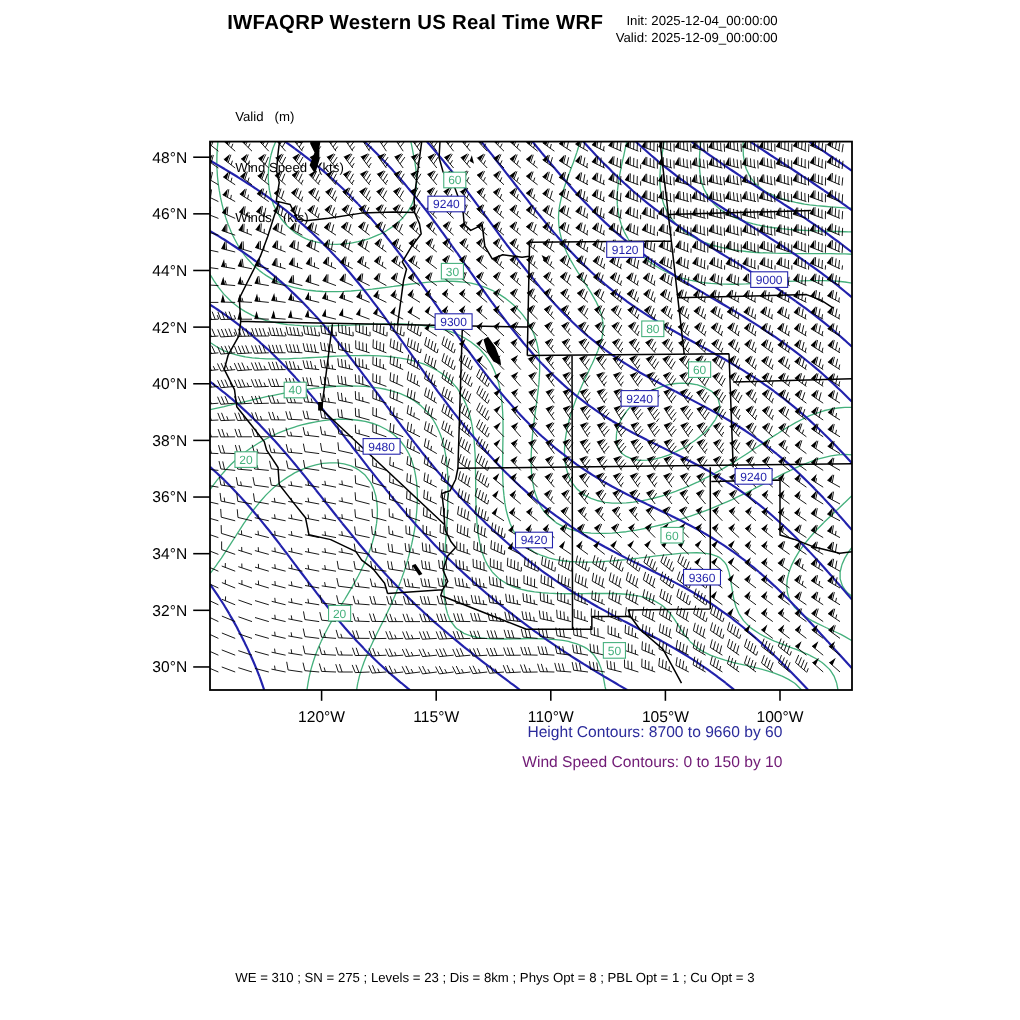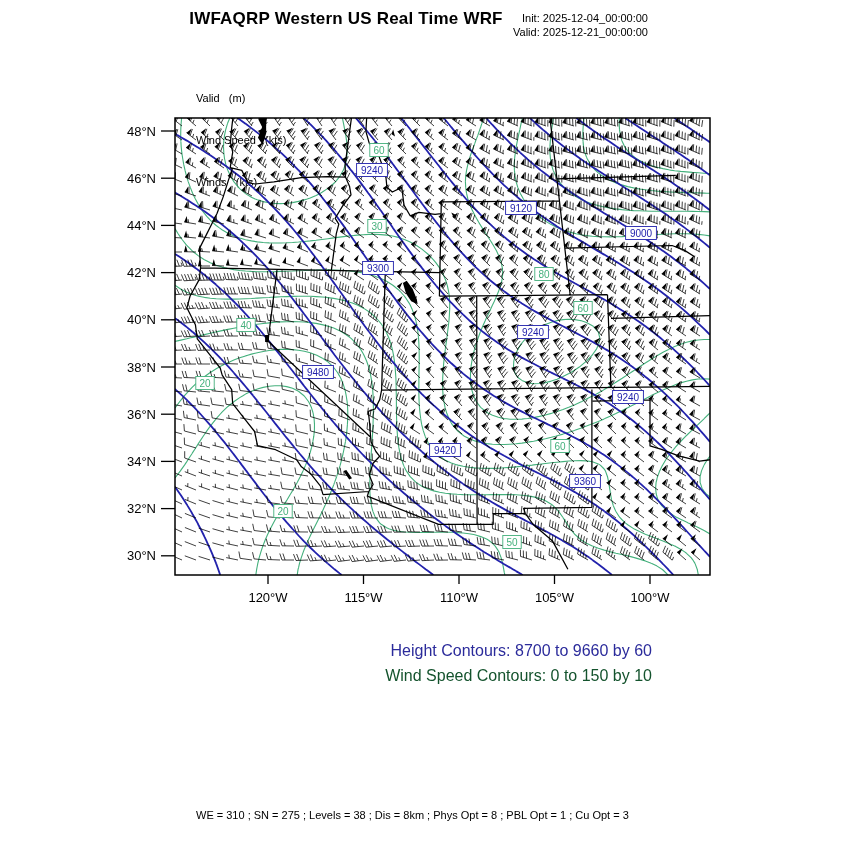--- a/index.html
+++ b/index.html
@@ -2,35 +2,35 @@
 <html><head>
 <meta charset="utf-8">
 <style>
   html,body{margin:0;padding:0;background:#fff;}
   .page{position:relative;width:792px;height:850px;background:#ffffff;overflow:hidden;
         font-family:"Liberation Sans",sans-serif;color:#000;}
   .title{position:absolute;top:9px;left:150px;width:392px;text-align:center;
          font-size:17px;font-weight:bold;letter-spacing:0.2px;}
   .initblock{position:absolute;top:11px;right:144px;text-align:right;font-size:11px;line-height:14px;margin-left:22px;}
   .legend{position:absolute;top:63px;left:196px;font-size:11px;line-height:14px;white-space:pre;}
-  .cap{position:absolute;right:140px;text-align:left;font-size:16px;margin-top:40px;}
+  .cap{position:absolute;right:140px;text-align:left;font-size:13px;}
   .cap-h{top:602px;}
   .cap-w{top:627px;}
   .footer{position:absolute;left:196px;top:808px;font-size:11px;line-height:15px;}
   svg.mapsvg{position:absolute;left:0;top:0;}
   svg text{font-family:"Liberation Sans",sans-serif;}
 </style>
 </head>
 <body>
 
 <div class="page">
   <div class="title">IWFAQRP Western US Real Time WRF</div>
   <div class="initblock">
     <div>Init: 2025-12-04_00:00:00</div>
-    <div>Valid: 2025-12-21_00:00:00</div>
+    <div>Valid: 2025-12-09_00:00:00</div>
   </div>
   <div class="legend">
     <div>Valid   (m)</div>
     <div>Wind Speed   (kts)</div>
     <div>Winds   (kts)</div>
   </div>
 
   <svg class="mapsvg" id="map" width="850" height="660">
       <defs>
         <clipPath id="mapclip">
@@ -112,18 +112,18 @@
         <line x1="459" y1="575" x2="459" y2="584" stroke="#000" stroke-width="1.3"></line>
         <text x="459" y="602" text-anchor="middle" font-size="13" fill="#000">110°W</text>
         <line x1="554.5" y1="575" x2="554.5" y2="584" stroke="#000" stroke-width="1.3"></line>
         <text x="554.5" y="602" text-anchor="middle" font-size="13" fill="#000">105°W</text>
         <line x1="650" y1="575" x2="650" y2="584" stroke="#000" stroke-width="1.3"></line>
         <text x="650" y="602" text-anchor="middle" font-size="13" fill="#000">100°W</text>
       </g>
     </svg>
 
   <div class="cap cap-h" style="color: rgb(43, 43, 155);">Height Contours: 8700 to 9660 by 60</div>
-  <div class="cap cap-w" style="color: #14532d;">Wind Speed Contours: 0 to 150 by 10</div>
+  <div class="cap cap-w" style="color: #701a75;">Wind Speed Contours: 0 to 150 by 10</div>
 
   <div class="footer">
-    <div>WE = 310 ; SN = 275 ; Levels = 38 ; Dis = 8km ; Phys Opt = 8 ; PBL Opt = 1 ; Cu Opt = 3</div>
+    <div>WE = 310 ; SN = 275 ; Levels = 23 ; Dis = 8km ; Phys Opt = 8 ; PBL Opt = 1 ; Cu Opt = 3</div>
   </div>
 </div>
 
 </body></html>

